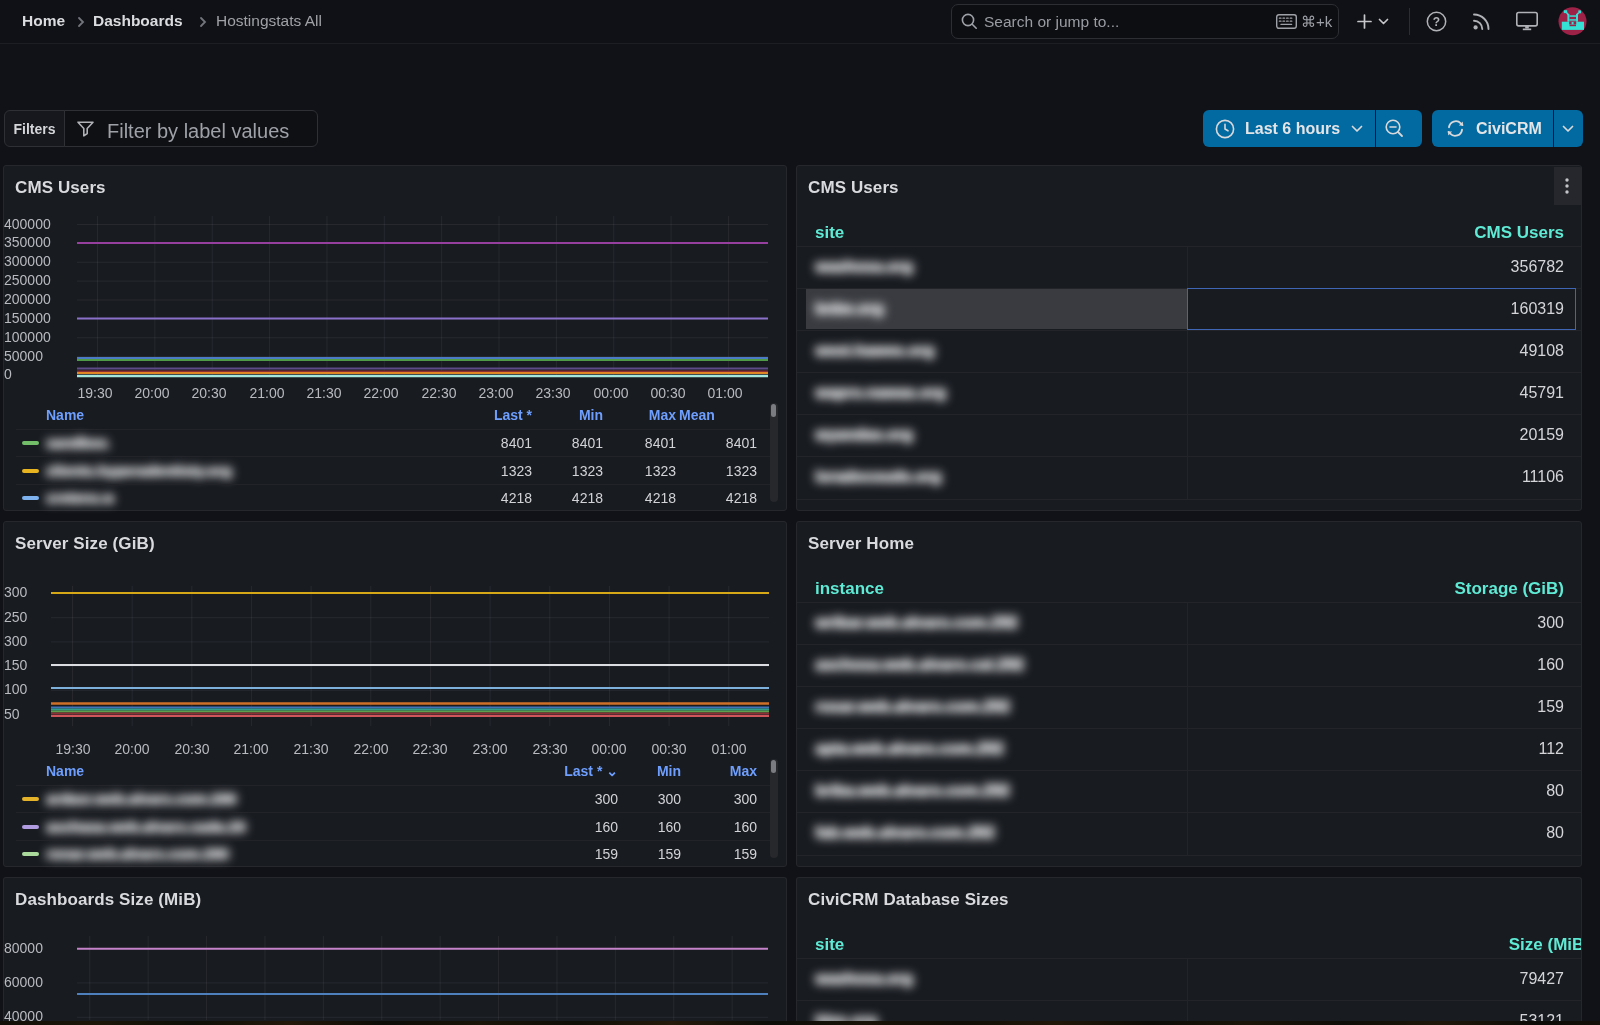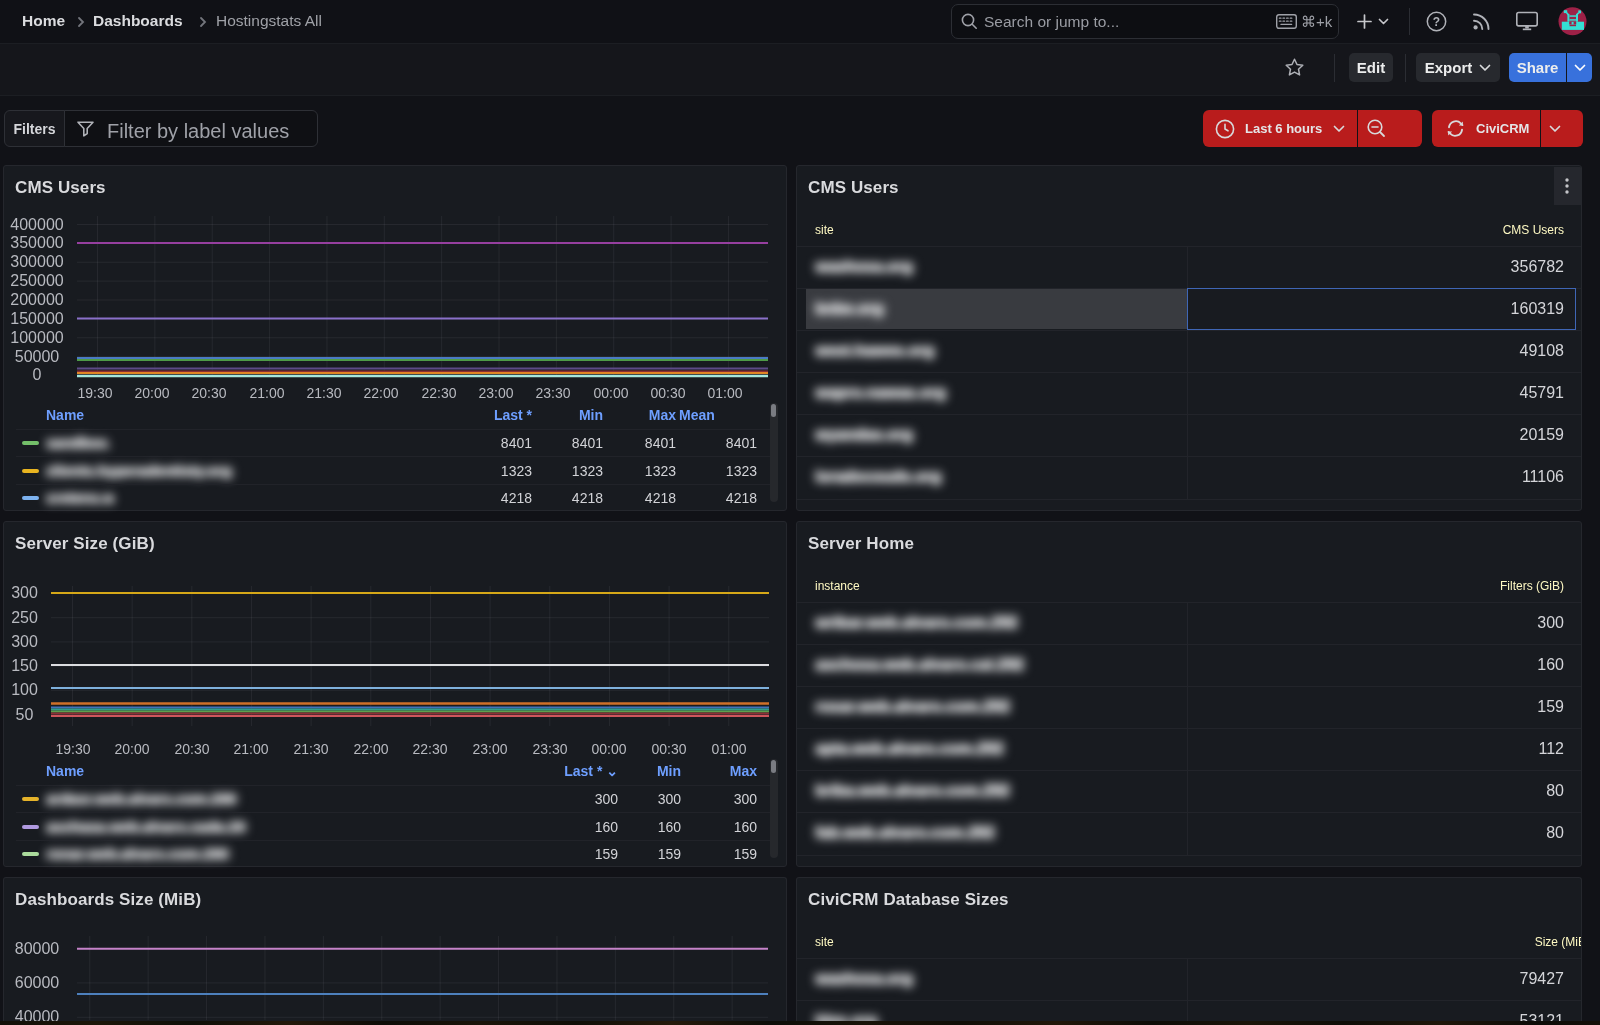--- a/index.html
+++ b/index.html
@@ -2,33 +2,33 @@
 <html><head><meta charset="utf-8"><style>
 *{margin:0;padding:0;box-sizing:border-box}
 html,body{width:1600px;height:1025px;overflow:hidden;background:#111217;
   font-family:"Liberation Sans",sans-serif;-webkit-font-smoothing:antialiased}
 .abs{position:absolute}
 #app{position:relative;width:1600px;height:1025px;background:#111217}
 .nav{position:absolute;left:0;top:0;width:1600px;height:44px;background:#101116;border-bottom:1px solid #1c1e23}
 .tbar{position:absolute;left:0;top:44px;width:1600px;height:52px;background:#15161b;border-bottom:1px solid #1c1e23}
 .panel{position:absolute;background:#181b20;border:1px solid #25272d;border-radius:3px}
 .ptitle{position:absolute;left:11px;top:12px;font-size:17px;font-weight:700;color:#d9dadd;letter-spacing:0.1px}
-.ylab{position:absolute;font-size:16px;color:#b8bac0;text-align:center}
+.ylab{position:absolute;font-size:14px;color:#b8bac0;text-align:left}
 .xlab{position:absolute;font-size:14px;color:#b8bac0;text-align:center;width:46px}
 .lhead{position:absolute;font-size:14px;font-weight:700;color:#6e9fff}
 .lval{position:absolute;font-size:14px;color:#d2d3d7;text-align:right}
 .lmark{position:absolute;height:4px;width:17px;border-radius:2px}
-.thead{position:absolute;font-size:12px;font-weight:400;color:#fef9c3}
+.thead{position:absolute;font-size:17px;font-weight:700;color:#5eead4}
 .tval{position:absolute;font-size:16px;color:#d4d5d9;text-align:right}
 .rline{position:absolute;height:1px;background:#22242a}
 .blur{position:absolute;overflow:hidden;filter:blur(5px);color:#ecedee;font-weight:700;font-size:16px;white-space:nowrap;text-shadow:0 0 3px rgba(235,236,238,0.95),0 0 7px rgba(225,226,230,0.5)}
 .btn{position:absolute;border-radius:5px;display:flex;align-items:center;justify-content:center;
   font-size:15px;font-weight:700;color:#eceded}
-.grp{position:absolute;background:#b91c1c;border-radius:6px;display:flex;align-items:center;
-  font-size:13px;font-weight:700;color:#e4e5e7}
+.grp{position:absolute;background:#0369a1;border-radius:6px;display:flex;align-items:center;
+  font-size:16px;font-weight:700;color:#e4e5e7}
 .vdiv{position:absolute;width:1px;background:#2b2d33}
 svg{position:absolute;overflow:visible}
 </style></head><body>
 <div id="app">
 <div class="nav">
 <div class="abs" style="left:22px;top:12px;font-size:15.5px;font-weight:700;color:#dbdcdf">Home</div>
 <svg class="abs" style="left:74px;top:14px" width="14" height="16" viewBox="0 0 14 16">
         <path d="M5 4l4 4-4 4" stroke="#73757c" stroke-width="1.8" fill="none" stroke-linecap="round"></path>
       </svg>
 <div class="abs" style="left:93px;top:12px;font-size:15.5px;font-weight:700;color:#dbdcdf">Dashboards</div>
@@ -74,37 +74,20 @@
 <path d="M8.6 5.8l2 2.2M20.6 5.8l-2 2.2" stroke="#35e0d4" stroke-width="1.6"></path>
 <rect x="9.4" y="6.9" width="2" height="7.8" fill="#35e0d4"></rect>
 <rect x="18" y="6.9" width="2" height="7.8" fill="#35e0d4"></rect>
 <rect x="11.4" y="8.3" width="6.6" height="1.5" fill="#35e0d4"></rect>
 <rect x="11.4" y="12.2" width="6.6" height="1.5" fill="#35e0d4"></rect>
 <path d="M3.8 14.7h22.2v8.2H3.8z" fill="#35e0d4"></path>
 <rect x="11.2" y="14.7" width="2.4" height="2.7" fill="#9e2147"></rect>
 <rect x="15.6" y="14.7" width="2.6" height="2.7" fill="#9e2147"></rect>
 <rect x="11.6" y="17.6" width="6.4" height="1.6" fill="#9e2147"></rect>
 </svg>
-</div>
-<div class="tbar">
-<svg class="abs" style="left:1284px;top:13px" width="21" height="21" viewBox="0 0 21 21">
-        <path d="M10.5 2.2l2.5 5.3 5.8.7-4.3 4 1.1 5.7-5.1-2.8-5.1 2.8 1.1-5.7-4.3-4 5.8-.7z" stroke="#aeb0b6" stroke-width="1.5" fill="none" stroke-linejoin="round"></path>
-      </svg>
-<div class="vdiv" style="left:1334px;top:10px;height:28px"></div>
-<div class="btn" style="left:1349px;top:9px;width:44px;height:29px;background:#27292e">Edit</div>
-<div class="vdiv" style="left:1405px;top:10px;height:28px"></div>
-<div class="btn" style="left:1416px;top:9px;width:84px;height:29px;background:#27292e">Export<svg style="position:static;margin-left:7px" width="12" height="8" viewBox="0 0 12 8">
-          <path d="M1.5 1.5l4.5 4.5 4.5-4.5" stroke="#d8d9db" stroke-width="1.7" fill="none" stroke-linecap="round" stroke-linejoin="round"></path>
-        </svg></div>
-<div class="btn" style="left:1509px;top:9px;width:57px;height:29px;background:#3871dc;border-radius:5px 0 0 5px">Share</div>
-<div class="btn" style="left:1567px;top:9px;width:25px;height:29px;background:#3871dc;border-radius:0 5px 5px 0">
-        <svg style="position:static" width="12" height="8" viewBox="0 0 12 8">
-          <path d="M1.5 1.5l4.5 4.5 4.5-4.5" stroke="#fff" stroke-width="1.7" fill="none" stroke-linecap="round" stroke-linejoin="round"></path>
-        </svg>
-      </div>
 </div>
 <div class="abs" style="left:4px;top:110px;width:61px;height:37px;background:#17181d;border:1px solid #2e3036;border-radius:6px 0 0 6px;display:flex;align-items:center;justify-content:center;font-size:14px;font-weight:700;color:#d5d6da">Filters</div>
 <div class="abs" style="left:64px;top:110px;width:254px;height:37px;background:#0f1014;border:1px solid #2e3036;border-radius:0 6px 6px 0"></div>
 <svg class="abs" style="left:76px;top:119px" width="19" height="19" viewBox="0 0 19 19">
       <path d="M2 3.2h15l-5.8 6.3v5l-3.4 2.3v-7.3z" stroke="#b0b2b8" stroke-width="1.6" fill="none" stroke-linejoin="round"></path>
     </svg>
 <div class="abs" style="left:107px;top:120px;font-size:20px;color:#9fa1a8">Filter by label values</div>
 <div class="grp" style="left:1203px;top:110px;width:219px;height:37px">
 <svg style="position:static;margin-left:12px" width="20" height="20" viewBox="0 0 20 20">
         <circle cx="10" cy="10" r="8.6" stroke="#d8d9db" stroke-width="1.6" fill="none"></circle>
@@ -320,21 +303,21 @@
 <div class="rline" style="left:12px;top:318px;width:754px;background:#212329"></div>
 <div class="lmark" style="left:18px;top:330.0px;background:#abdb9c"></div>
 <div class="blur" style="left:42px;top:323.0px;width:192px;font-size:15px">ronar.web.alvars.com.290</div>
 <div class="lval" style="left:494px;top:324.0px;width:120px">159</div>
 <div class="lval" style="left:557px;top:324.0px;width:120px">159</div>
 <div class="lval" style="left:633px;top:324.0px;width:120px">159</div>
 </div>
 <div class="panel" style="left:796px;top:521px;width:786px;height:346px;overflow:hidden">
 <div class="ptitle">Server Home</div>
 <div class="thead" style="left:18px;top:57px">instance</div>
-<div class="thead" style="left:527px;top:57px;width:240px;text-align:right">Filters (GiB)</div>
+<div class="thead" style="left:527px;top:57px;width:240px;text-align:right">Storage (GiB)</div>
 <div class="rline" style="left:0;top:80px;width:786px"></div>
 <div class="rline" style="left:0;top:122px;width:786px"></div>
 <div class="rline" style="left:0;top:164px;width:786px"></div>
 <div class="rline" style="left:0;top:206px;width:786px"></div>
 <div class="rline" style="left:0;top:248px;width:786px"></div>
 <div class="rline" style="left:0;top:290px;width:786px"></div>
 <div class="rline" style="left:0;top:333px;width:786px"></div>
 <div class="abs" style="left:390px;top:80px;width:1px;height:253px;background:#22242a"></div>
 <div class="blur" style="left:18px;top:92px;width:234px">wribar.web.alvaro.com.292</div>
 <div class="tval" style="left:547px;top:92px;width:220px">300</div>

